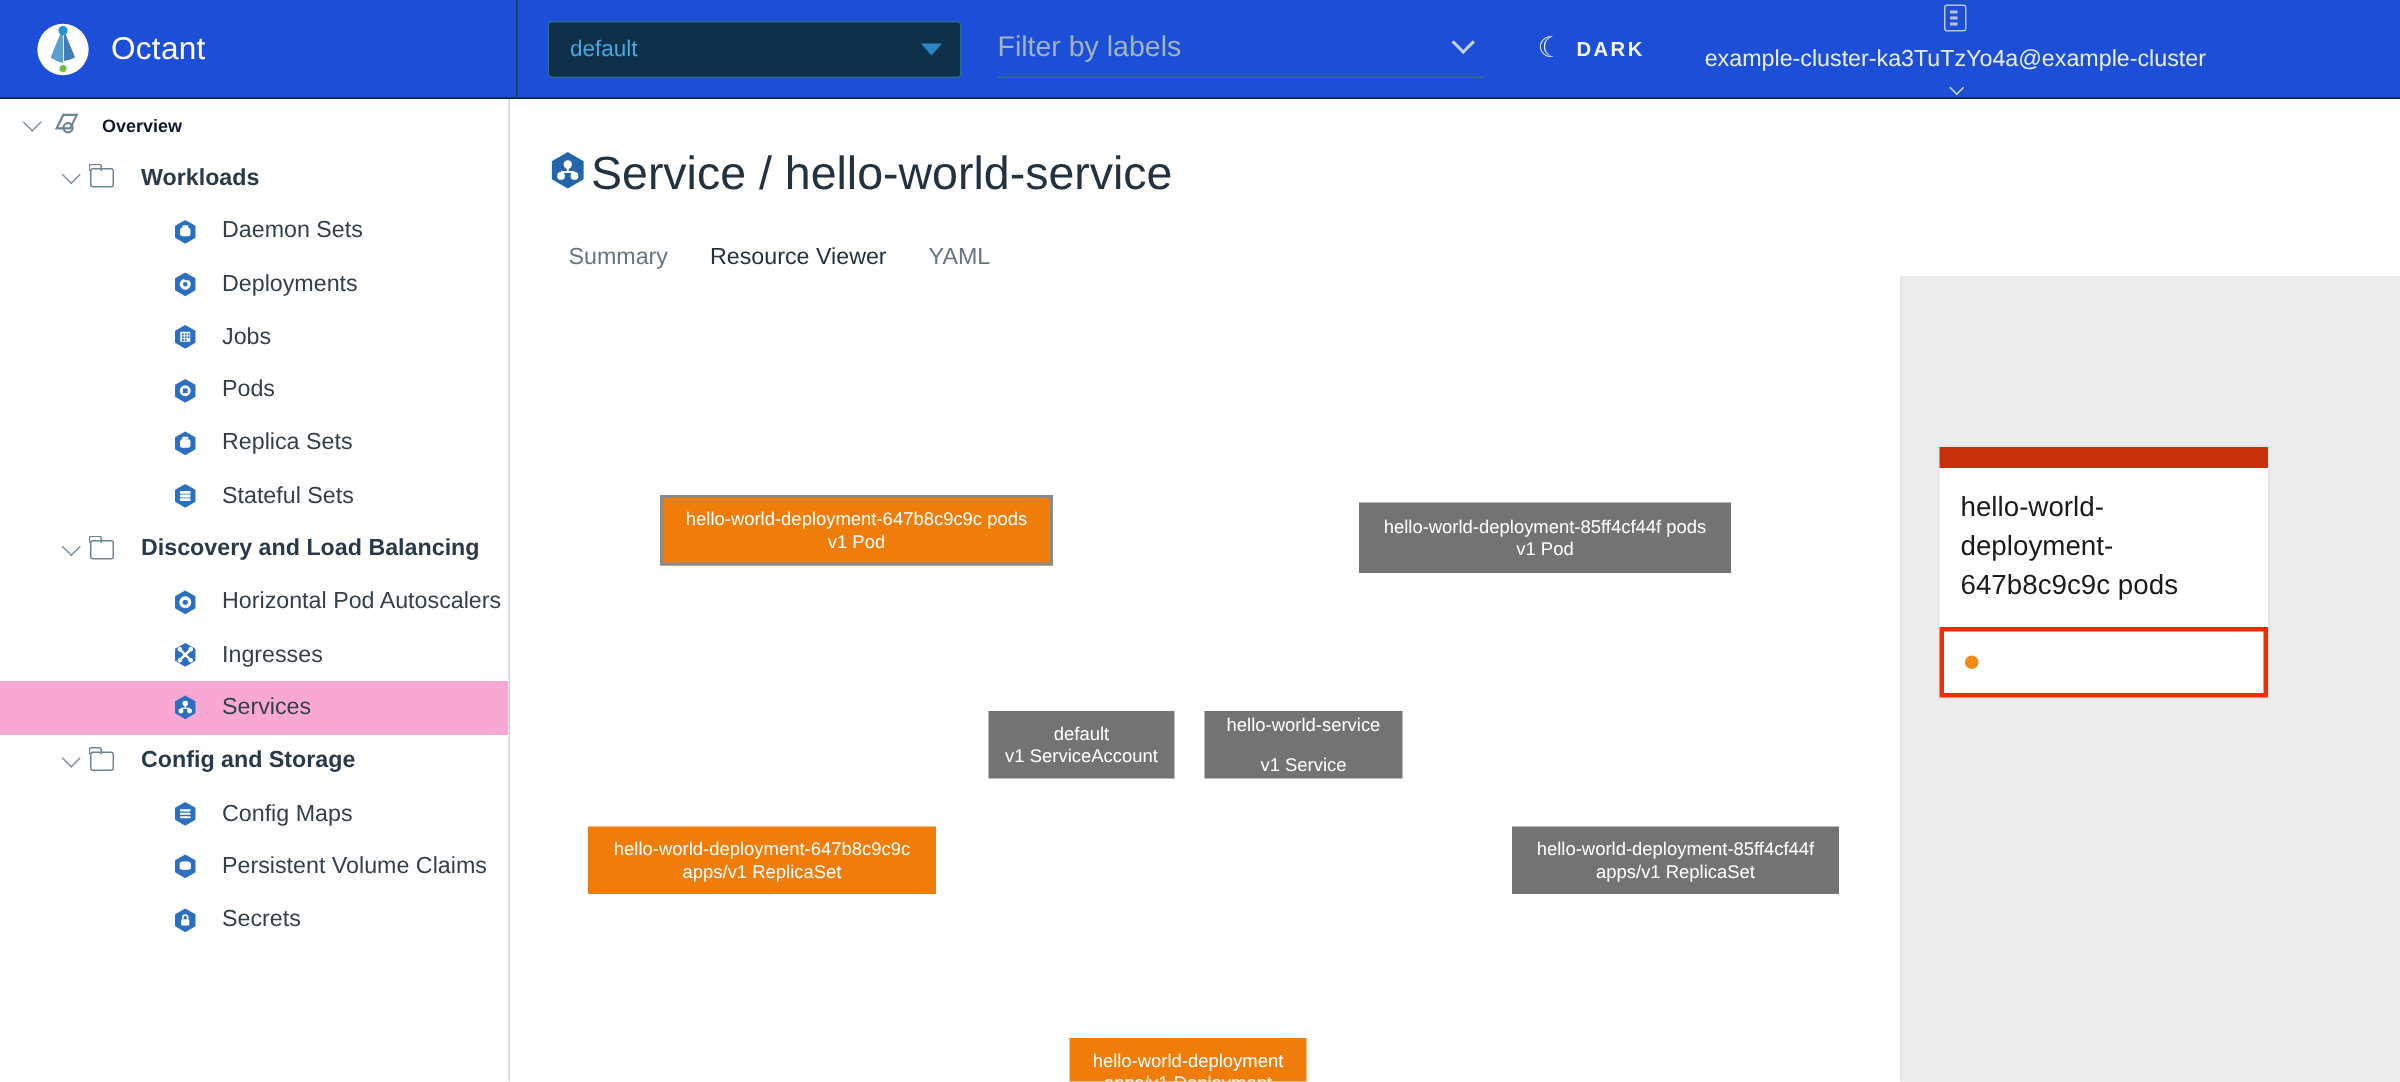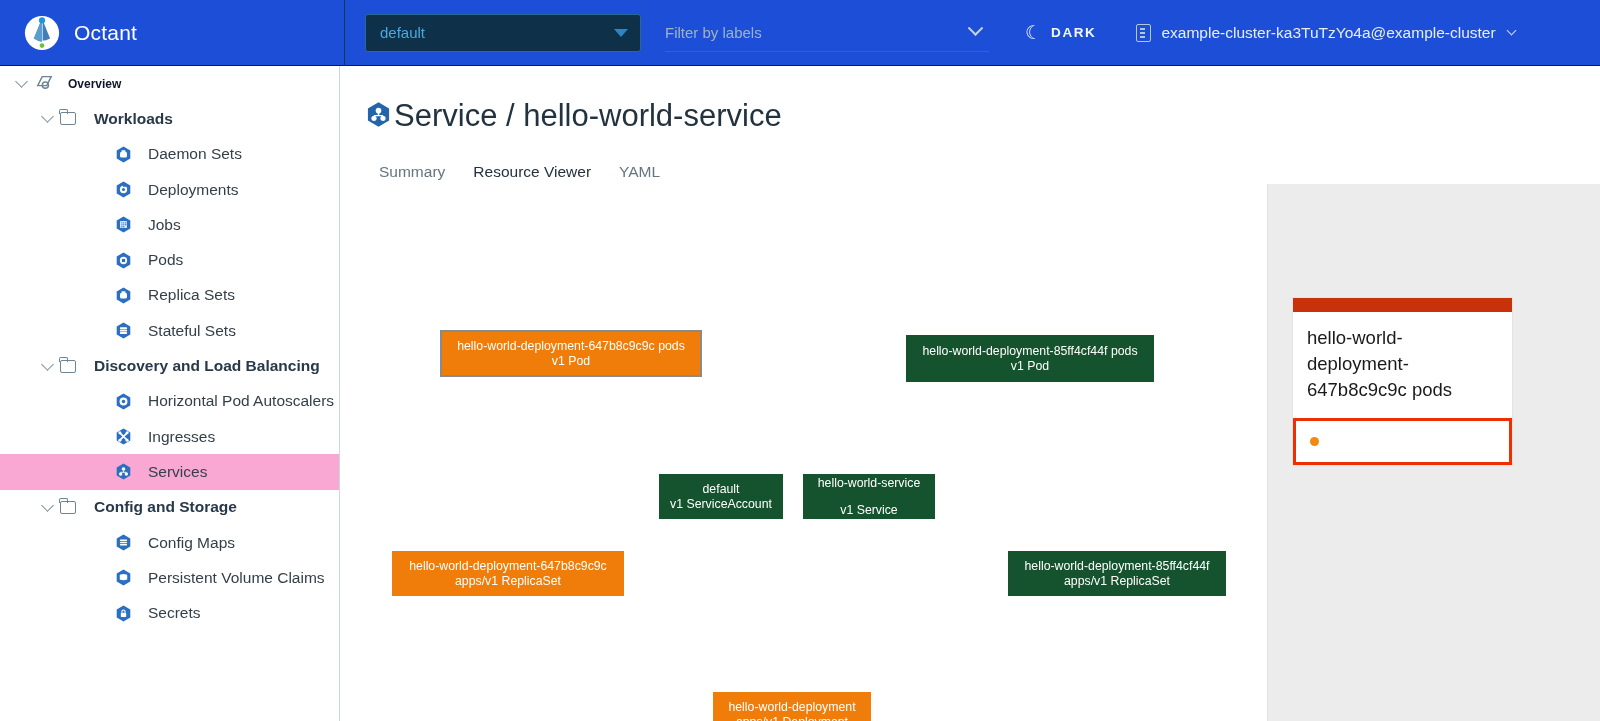--- a/index.html
+++ b/index.html
@@ -46,40 +46,40 @@
     border-top: 8px solid #2d86c4;
   }
 
   .label-filter {
     margin-left: 24px;
     width: 324px; height: 38px;
     border-bottom: 1px solid #3a6a84;
     display: flex; align-items: center;
     cursor: text;
   }
-  .label-filter .ph { color: #9fb3bf; font-size: 15px; flex: 1; }
+  .label-filter .ph { color: #9fb3bf; font-size: 19px; flex: 1; }
   .chev {
     width: 11px; height: 11px;
     border-right: 2px solid #c3d4dd; border-bottom: 2px solid #c3d4dd;
     transform: rotate(45deg) translate(-3px,-3px);
     margin-right: 8px;
   }
 
   #dark-toggle {
     margin-left: 36px; display: flex; align-items: center; gap: 9px;
     cursor: pointer; height: 40px;
   }
   #dark-toggle .moon { font-size: 19px; color: #e7eef2; line-height: 1; }
   #dark-toggle .txt {
     color: #f2f7fa; font-size: 13.5px; font-weight: 700; letter-spacing: 1.6px;
   }
 
   #cluster {
     margin-left: 40px; display: flex; align-items: center; gap: 10px;
-    cursor: pointer; color: #e6eef3; font-size: 15.5px;
+    cursor: pointer; color: #e6eef3; font-size: 15.5px; flex-direction: column;
   }
   .cluster-ico {
     width: 15px; height: 18px; border: 1.6px solid #b7c7d1; border-radius: 2px;
     position: relative;
   }
   .cluster-ico::after {
     content: ""; position: absolute; left: 3px; top: 3px;
     width: 5px; height: 2px; background: #b7c7d1;
     box-shadow: 0 4px 0 #b7c7d1, 0 8px 0 #b7c7d1;
   }
@@ -166,21 +166,21 @@
   #edges { position: absolute; inset: 0; }
   .gnode {
     position: absolute;
     display: flex; flex-direction: column;
     align-items: center; justify-content: center;
     color: #ffffff; font-size: 12.3px; line-height: 15px;
     text-align: center; cursor: pointer;
     padding: 4px 6px;
   }
   .gnode.orange { background: #f07d09; }
-  .gnode.green  { background: #14532d; }
+  .gnode.green  { background: #737373; }
   .gnode.selected { border: 2px solid #8a8a8a; }
 
   
   #detail-wrap {
     position: absolute; top: 118px; left: 926px;
     width: 333px; height: 537px;
     background: #ececec; border-left: 1px solid #e0e0e0;
   }
   #detail-card {
     position: absolute; top: 114px; left: 25px;

